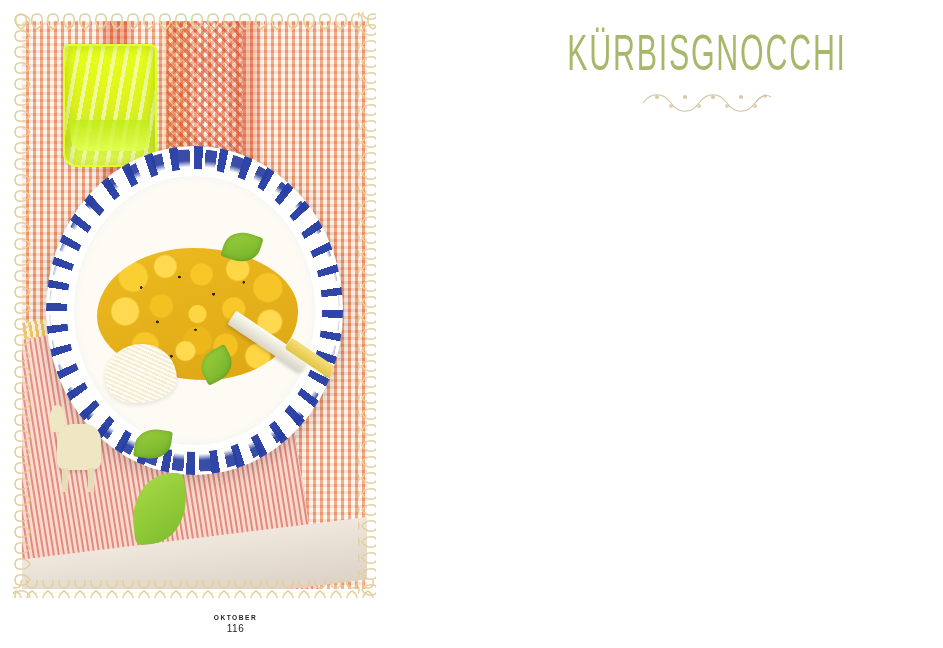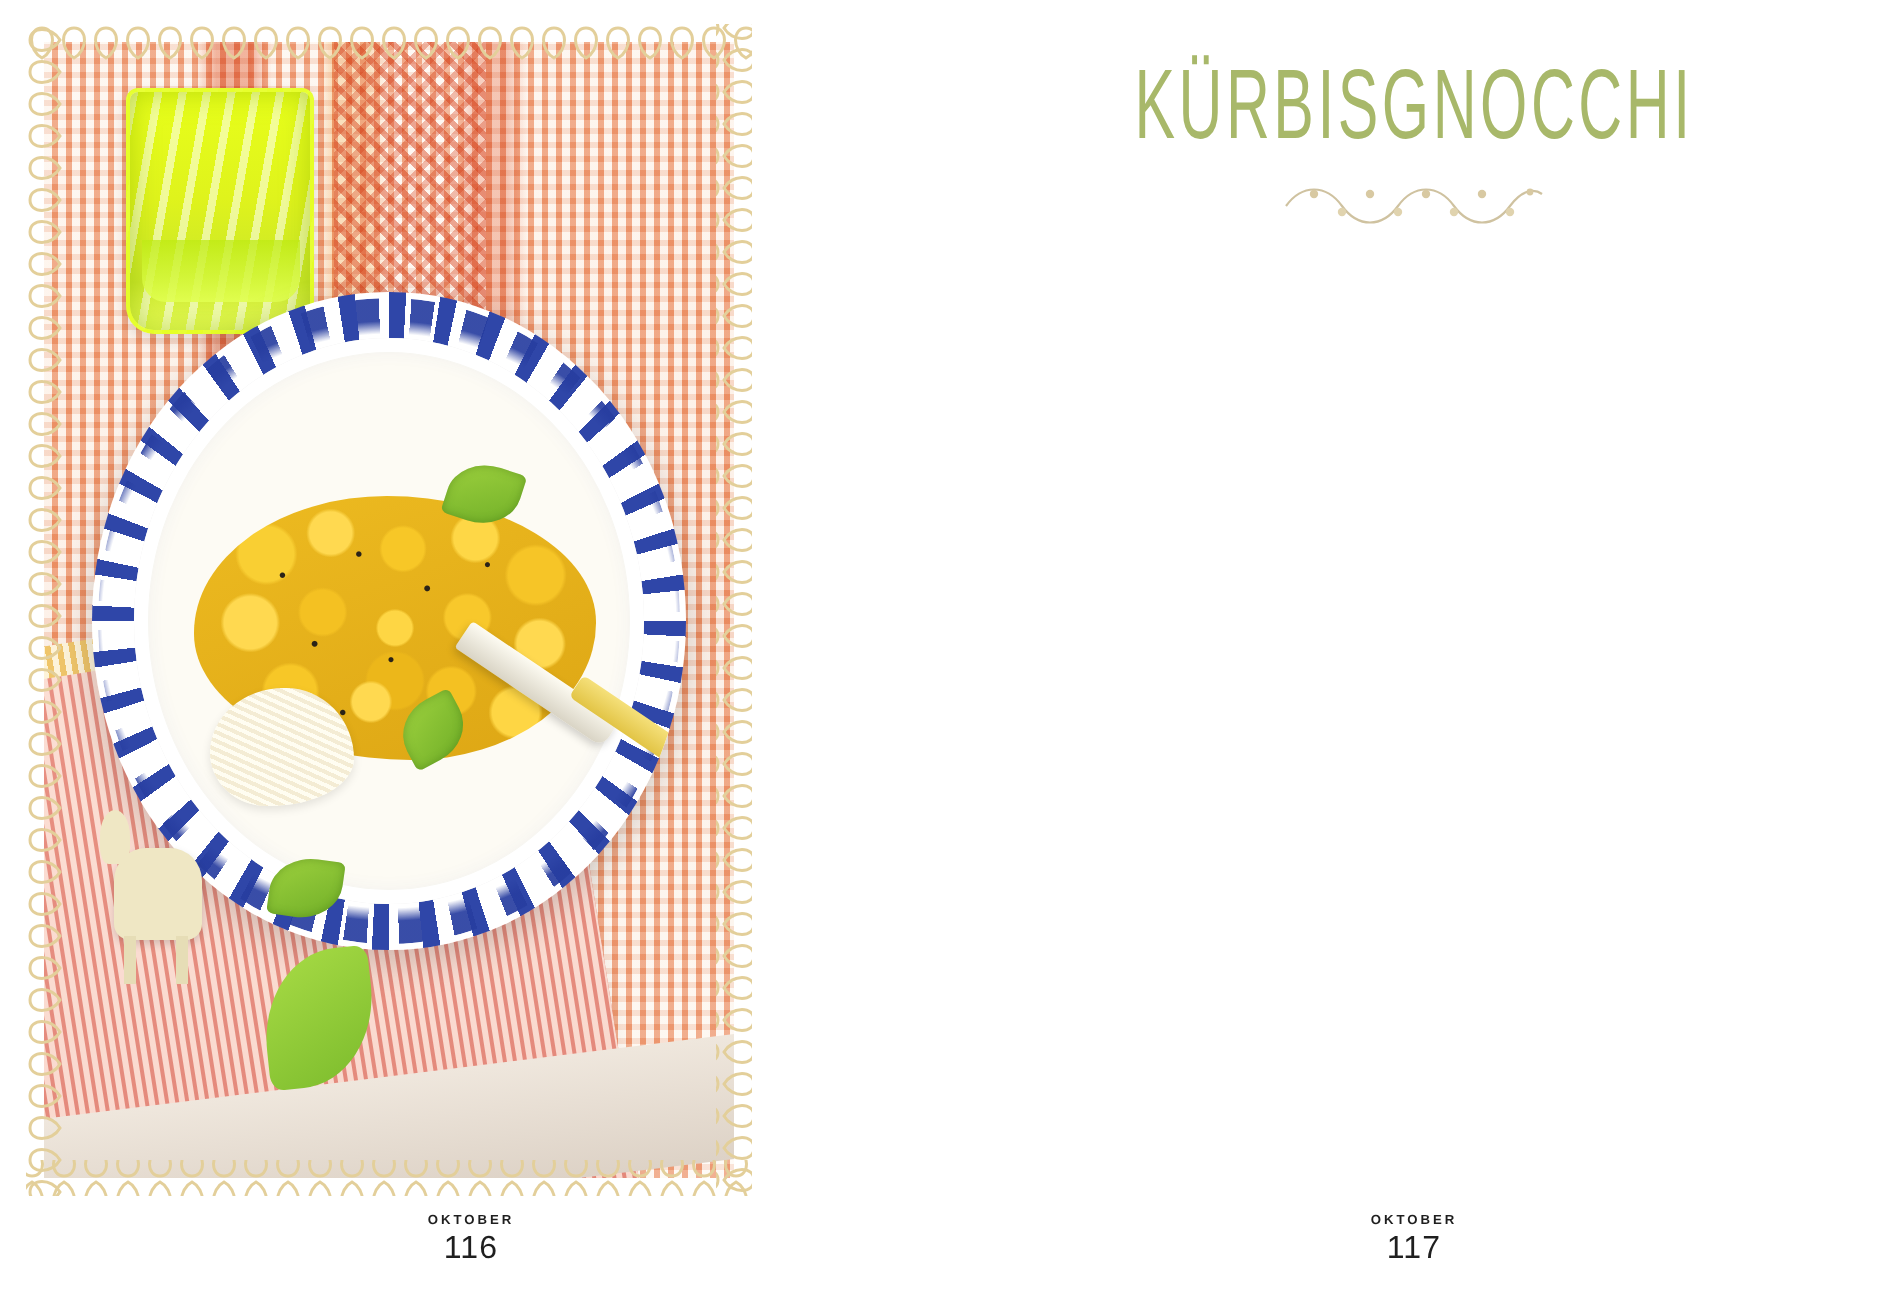--- a/index.html
+++ b/index.html
@@ -233,21 +233,21 @@
   }
 
   .folio{
     position:absolute;bottom:14px;left:0;right:0;text-align:center;
   }
   .folio-month{
     font-size:6.6px;letter-spacing:1.5px;color:#1f1f1f;font-weight:700;
     margin-bottom:2px;
   }
   .folio-num{
-    font-size:16px;color:#1f1f1f;font-weight:400;letter-spacing:.6px;
+    font-size:10px;color:#1f1f1f;font-weight:400;letter-spacing:.6px;
   }
 </style>
 </head>
 <body>
 
 <div class="spread">
 
   <div class="page page-left">
 
     <div class="photo-wrap">
@@ -315,18 +315,14 @@
       <circle cx="34" cy="18" r="2.1" fill="#e0d3ae"></circle>
       <circle cx="48" cy="9" r="2.1" fill="#d8c9a2"></circle>
       <circle cx="62" cy="18" r="2.1" fill="#e0d3ae"></circle>
       <circle cx="76" cy="9" r="2.1" fill="#d8c9a2"></circle>
       <circle cx="90" cy="18" r="2.1" fill="#e0d3ae"></circle>
       <circle cx="104" cy="9" r="2.1" fill="#d8c9a2"></circle>
       <circle cx="118" cy="18" r="2.1" fill="#e0d3ae"></circle>
       <circle cx="128" cy="8" r="1.7" fill="#d8c9a2"></circle>
     </svg>
 
-    <div class="folio">
-      <div class="folio-month">OKTOBER</div>
-      <div class="folio-num">117</div>
-    </div>
   </div>
 </div>
 
 </body></html>

